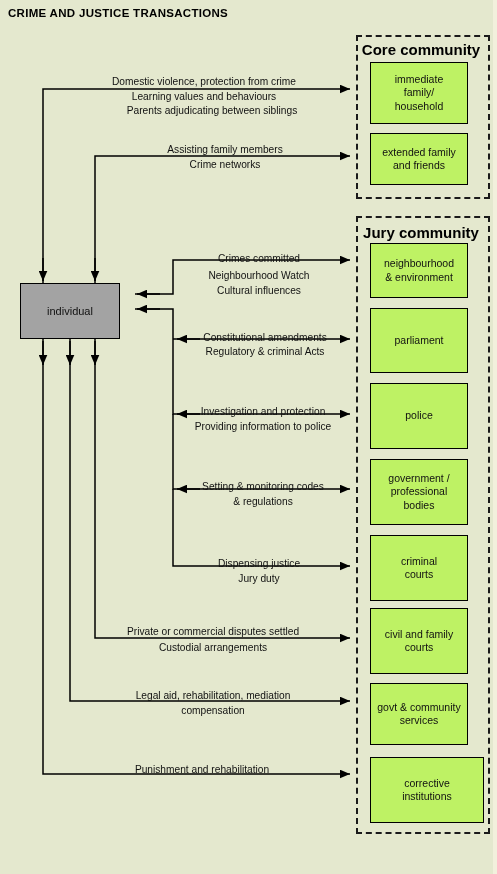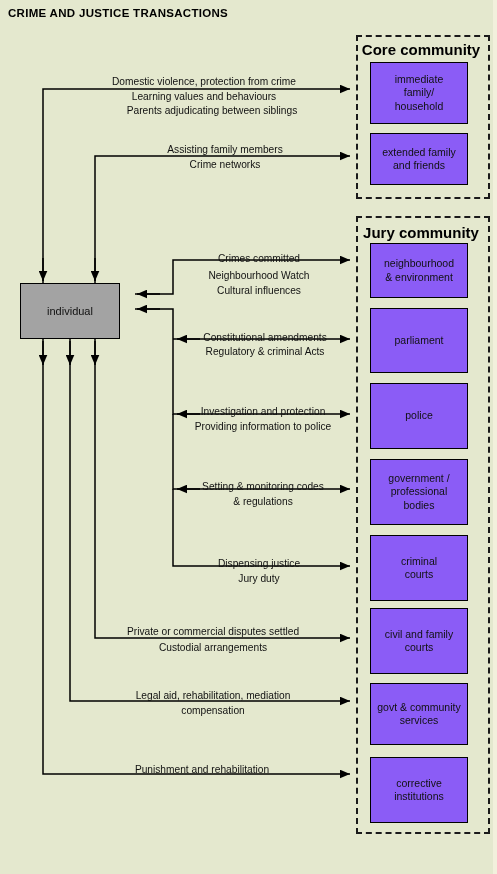--- a/index.html
+++ b/index.html
@@ -24,21 +24,21 @@
     border:2px dashed #1a1a1a;
     background:transparent;
   }
   .group-title{
     position:absolute;
     font-size:15px;font-weight:bold;color:#000;
     text-align:center;white-space:nowrap;
   }
   .node{
     position:absolute;
-    background:#8b5cf6;
+    background:#bef264;
     border:1.6px solid #000;
     display:flex;align-items:center;justify-content:center;
     text-align:center;
     font-size:10.5px;color:#111;line-height:1.28;
     box-sizing:border-box;
   }
   .node span{display:block;padding:0 4px;}
   .indiv{
     position:absolute;
     background:#a3a3a3;border:1.6px solid #000;
@@ -142,21 +142,21 @@
   </div>
   <div class="node" style="left:370px;top:535px;width:98px;height:66px;">
     <span>criminal<br>courts</span>
   </div>
   <div class="node" style="left:370px;top:608px;width:98px;height:66px;">
     <span>civil and family<br>courts</span>
   </div>
   <div class="node" style="left:370px;top:683px;width:98px;height:62px;">
     <span>govt &amp; community<br>services</span>
   </div>
-  <div class="node" style="left:370px;top:757px;width:98px;height:66px;">
+  <div class="node" style="left:370px;top:757px;width:114px;height:66px;">
     <span>corrective<br>institutions</span>
   </div>
 
   <div class="elabel ctr" style="left:204px;top:76px;text-align:center;">Domestic violence, protection from crime</div>
   <div class="elabel ctr" style="left:204px;top:91px;text-align:center;">Learning values and behaviours</div>
   <div class="elabel ctr" style="left:212px;top:105px;text-align:right;">Parents adjudicating between siblings</div>
 
   <div class="elabel ctr" style="left:225px;top:144px;text-align:center;">Assisting family members</div>
   <div class="elabel ctr" style="left:225px;top:159px;text-align:center;">Crime networks</div>
 

